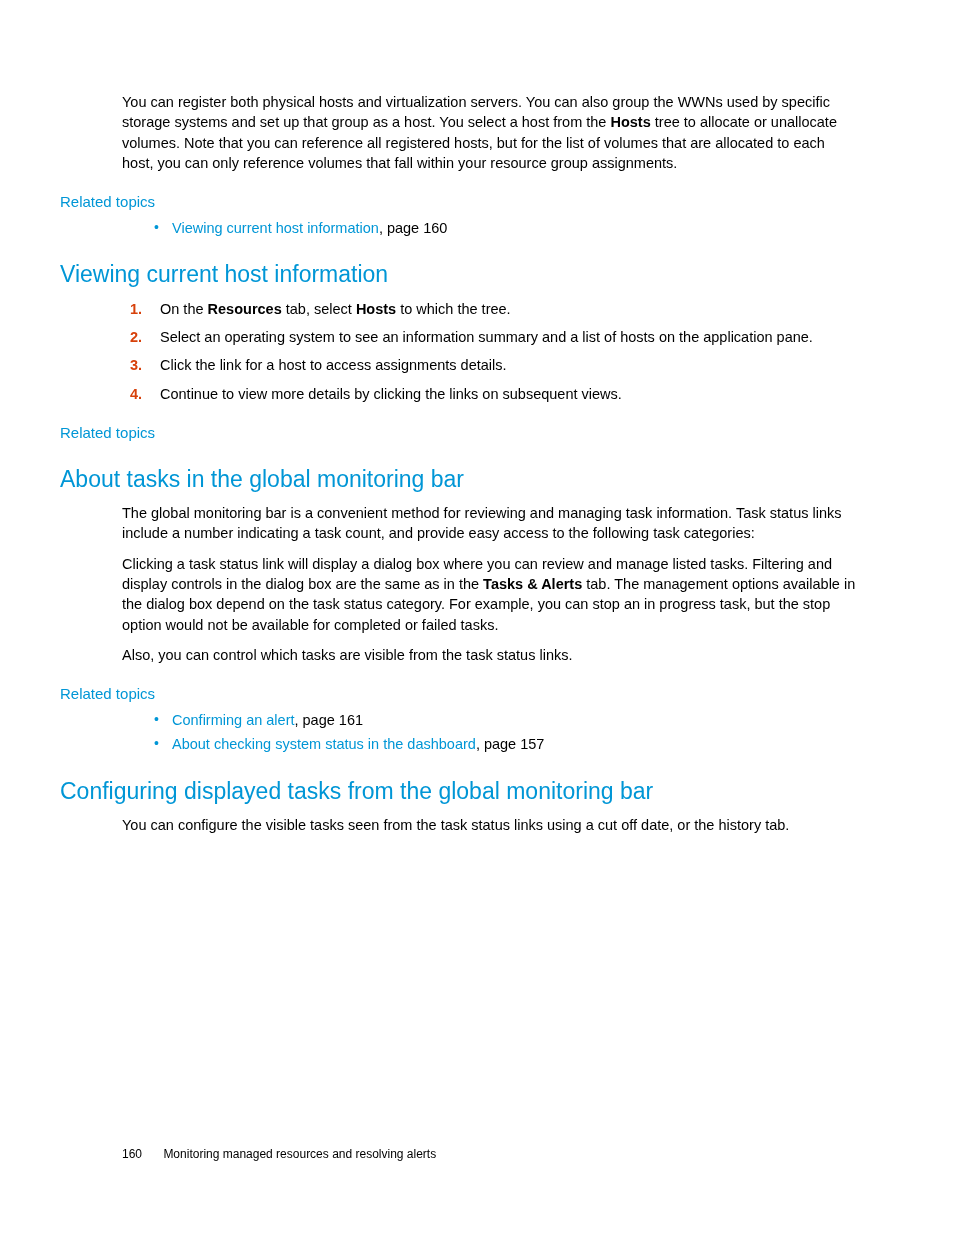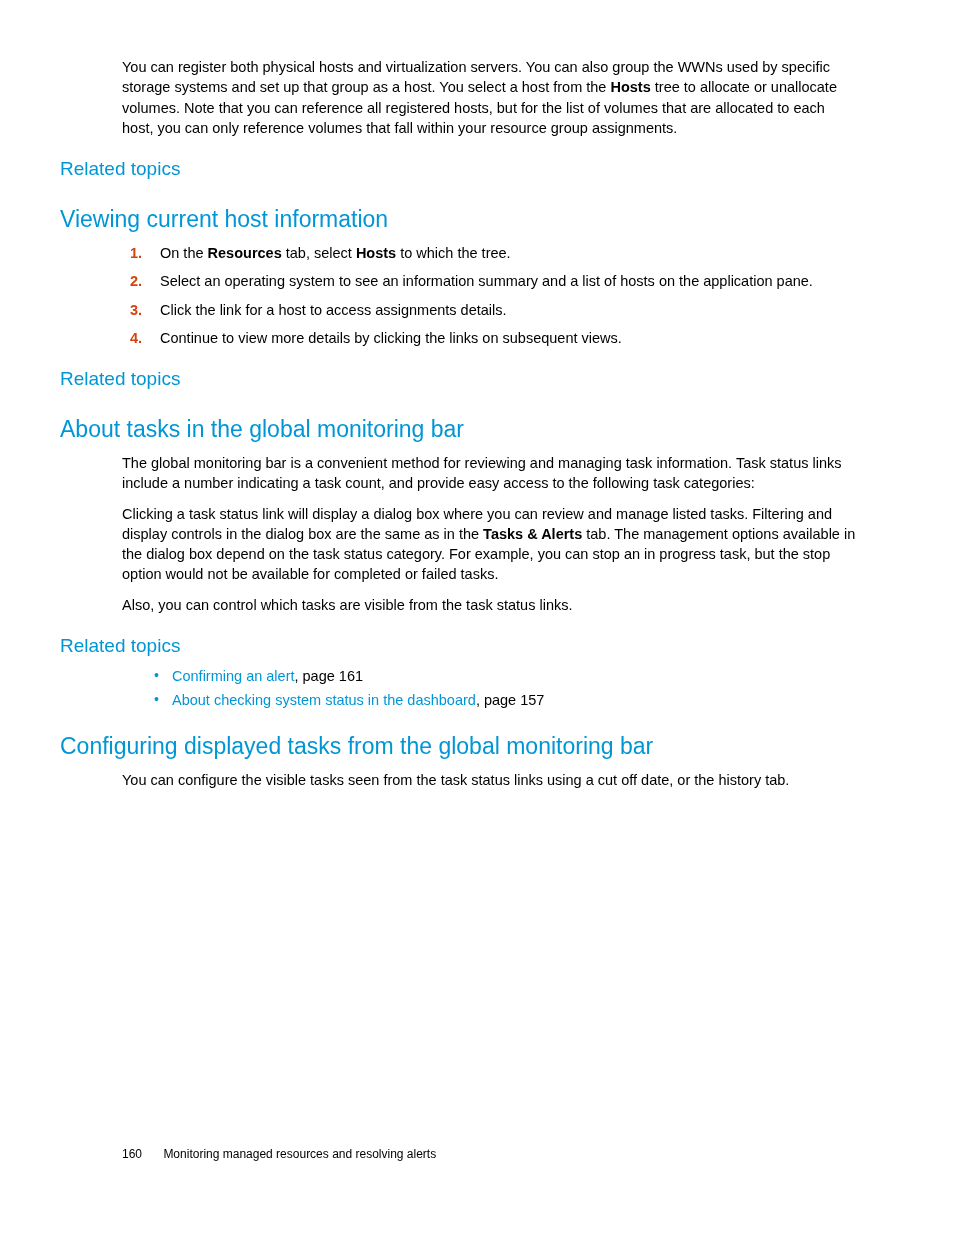--- a/index.html
+++ b/index.html
@@ -10,28 +10,29 @@
     margin: 0;
     padding: 0;
     background: #fff;
     width: 954px;
     height: 1235px;
     position: relative;
     line-height: 1.4;
   }
   .page {
     padding: 57px 98px 0 60px;
+    margin-top: 35px;
   }
   .content-block {
     margin-left: 62px;
     margin-bottom: 18px;
   }
   .related-heading {
     color: #0096d6;
-    font-size: 19px;
+    font-size: 15px;
     font-weight: normal;
     margin: 14px 0 6px 0;
     font-family: Arial, Helvetica, sans-serif;
   }
   .section-heading {
     color: #0096d6;
     font-size: 23px;
     font-weight: normal;
     margin: 20px 0 8px 0;
     font-family: Arial, Helvetica, sans-serif;
@@ -93,20 +94,27 @@
 
 <div class="page">
 
   <div class="content-block">
     <p>
       <span>You can register both physical hosts and virtualization servers. You can also group the WWNs used by specific storage systems and set up that group as a host. You select a host from the </span><span class="bold">Hosts</span><span> tree to allocate or unallocate volumes. Note that you can reference all registered hosts, but for the list of volumes that are allocated to each host, you can only reference volumes that fall within your resource group assignments.</span>
     </p>
   </div>
 
   <h3 class="related-heading">Related topics</h3>
+  <div class="content-block">
+    <ul class="bullets">
+      <li>
+        <a class="link">Viewing current host information</a><span>, page 160</span>
+      </li>
+    </ul>
+  </div>
 
   <h2 class="section-heading">Viewing current host information</h2>
   <div class="content-block">
     <ol class="steps">
       <li>
         <span>On the </span><span class="bold">Resources</span><span> tab, select </span><span class="bold">Hosts</span><span> to which the tree.</span>
       </li>
       <li>Select an operating system to see an information summary and a list of hosts on the application pane.</li>
       <li>Click the link for a host to access assignments details.</li>
       <li>Continue to view more details by clicking the links on subsequent views.</li>

